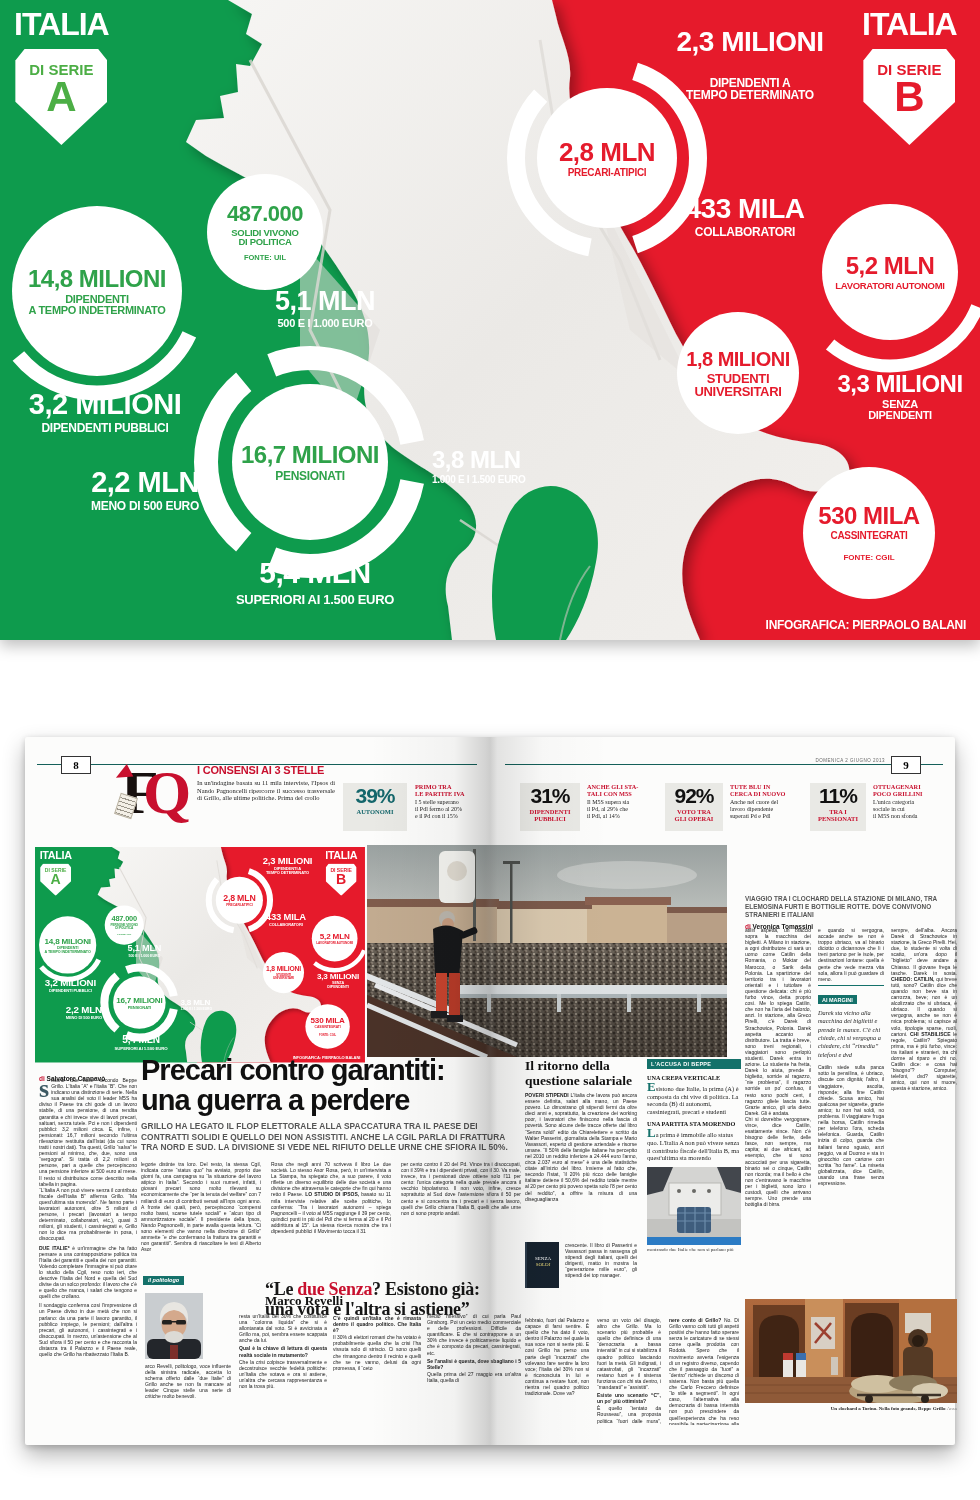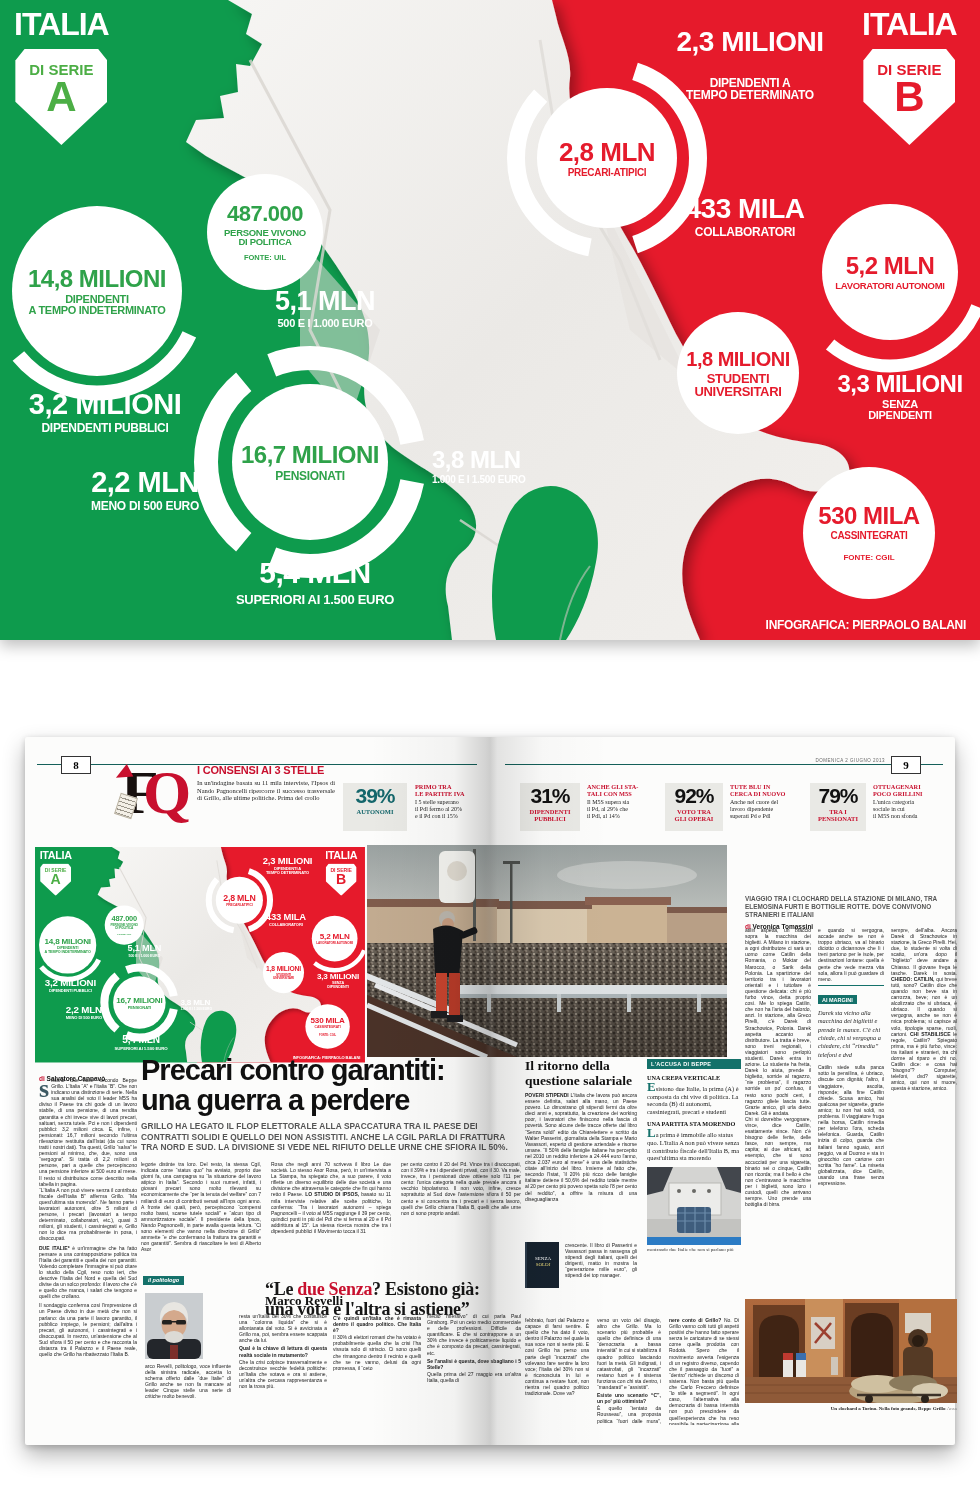--- a/index.html
+++ b/index.html
@@ -156,21 +156,21 @@
     </div>
   </div>
 
   <div class="igc green" style="left:12px;top:206px;width:170px;height:170px;">
     <div class="v" style="font-size:24px;">14,8 MILIONI</div>
     <div class="l pre" style="font-size:11px;">DIPENDENTI
 A TEMPO INDETERMINATO</div>
   </div>
   <div class="igc green" style="left:207px;top:174px;width:116px;height:116px;">
     <div class="v" style="font-size:22px;">487.000</div>
-    <div class="l pre" style="font-size:9.5px;">PERSONE VIVONO
+    <div class="l pre" style="font-size:9.5px;">SOLIDI VIVONO
 DI POLITICA</div>
     <div class="src" style="font-size:7.5px;margin-top:7px;">FONTE: UIL</div>
   </div>
   <div class="igf" style="left:240px;top:288px;width:170px;">
     <div class="v" style="font-size:27px;">5,1 MLN</div>
     <div class="l" style="font-size:11px;">500 E I 1.000 EURO</div>
   </div>
   <div class="igf" style="left:10px;top:390px;width:190px;">
     <div class="v" style="font-size:29px;">3,2 MILIONI</div>
     <div class="l" style="font-size:12px;">DIPENDENTI PUBBLICI</div>
@@ -278,21 +278,21 @@
   </div>
   <div class="statdesc" style="left:705px;top:46px;width:72px;">
     <div class="head pre">TUTE BLU IN
 CERCA DI NUOVO</div>
     <div class="txt pre">Anche nel cuore del
 lavoro dipendente
 superati Pd e Pdl</div>
   </div>
 
   <div class="statbox" style="left:785px;top:46px;width:56px;height:48px;">
-    <div class="pct">79%</div>
+    <div class="pct">11%</div>
     <div class="who pre">TRA I
 PENSIONATI</div>
   </div>
   <div class="statdesc" style="left:848px;top:46px;width:68px;">
     <div class="head pre">OTTUAGENARI
 POCO GRILLINI</div>
     <div class="txt pre">L'unica categoria
 sociale in cui
 il M5S non sfonda</div>
   </div>

